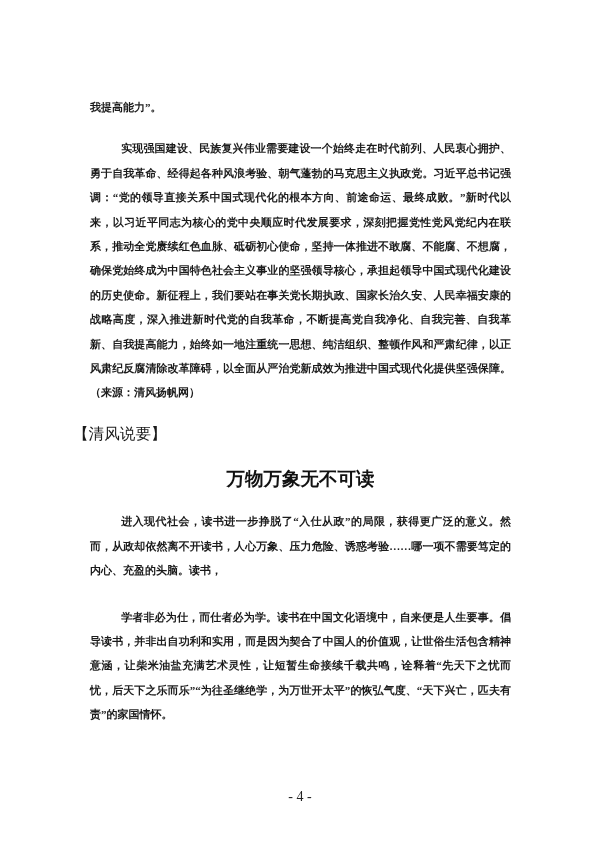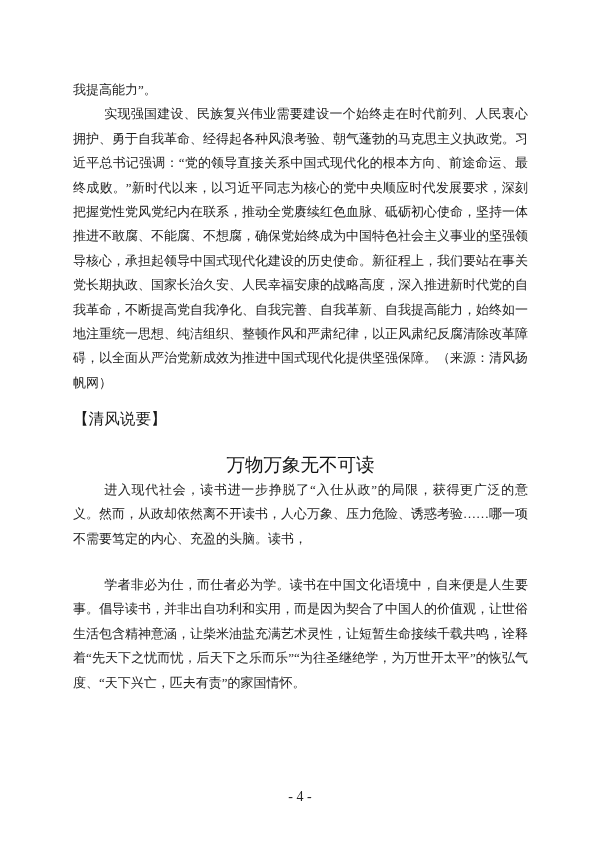--- a/index.html
+++ b/index.html
@@ -16,39 +16,40 @@
     font-family: "Liberation Serif", "DejaVu Serif", serif;
     overflow: hidden;
   }
   .content {
     position: absolute;
     left: 73px;
     top: 78px;
     width: 455px;
   }
   .para {
-    margin: 0;
-    font-size: 13px;
+    margin: 17px;
+    font-size: 11px;
     line-height: 24.4px;
     text-align: justify;
     text-justify: inter-ideograph;
+    font-weight: bold;
   }
   .indent {
     text-indent: 31.2px;
   }
   .section-label {
     margin-top: 12px;
     font-size: 15.6px;
     line-height: 24.4px;
     text-align: left;
   }
   .article-title {
     margin: 20px 0 0 0;
     font-size: 18.5px;
-    font-weight: 400;
+    font-weight: 700;
     line-height: 26px;
     text-align: center;
     color: #111111;
   }
   .p2 {
     margin-top: 22px;
   }
   .footer {
     position: absolute;
     left: 0;

